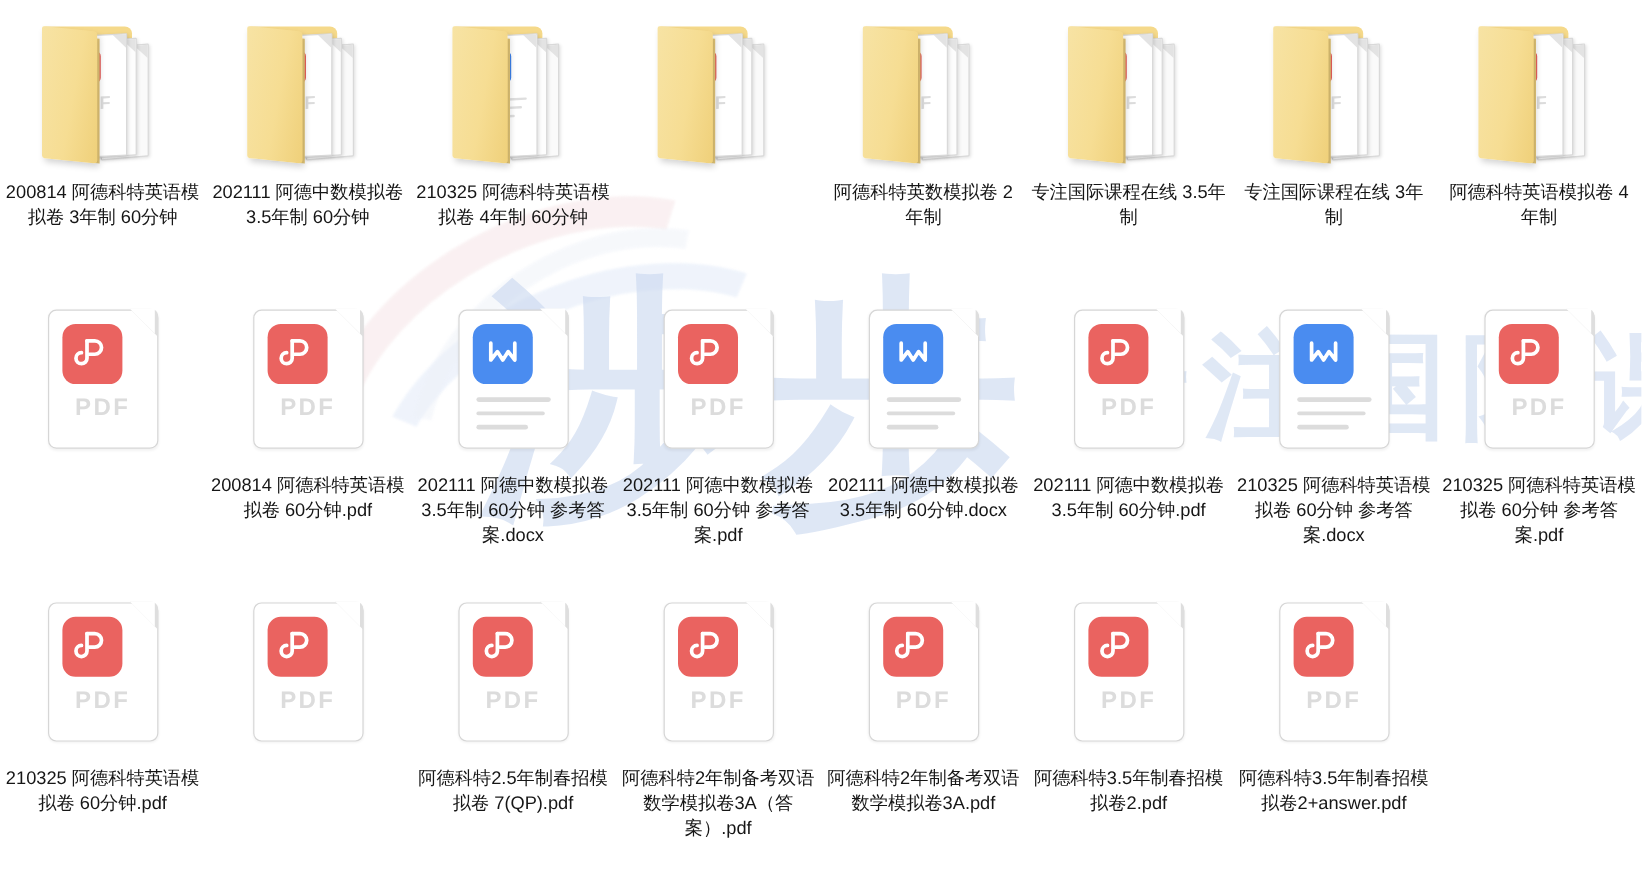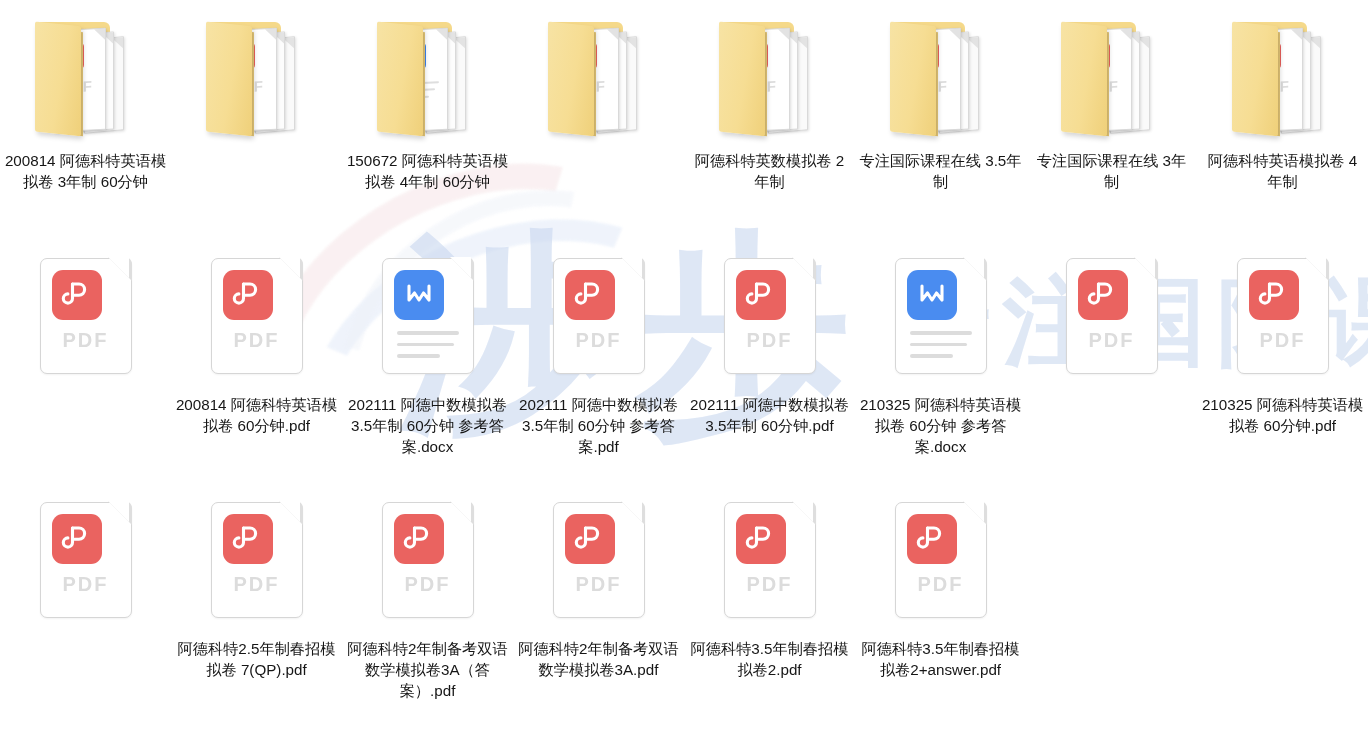--- a/index.html
+++ b/index.html
@@ -289,20 +289,21 @@
             </div>
             <div class="fi-sheet front">
               <span class="fi-corner"></span>
               <div class="fi-doc-badge pdf"></div>
               <div class="fi-pdftext">PDF</div>
             </div>
             <div class="fi-flap-edge"></div>
             <div class="fi-flap-front"></div>
           </div>
         </div>
+        <div class="item-label">202111 阿德中数模拟卷 3.5年制 60分钟</div>
       </div>
       <div class="cell">
         <div class="icon-box">
           <div class="folder-icon">
             <div class="fi-flap-back"></div>
             <div class="fi-sheet back">
               <span class="fi-corner"></span>
             </div>
             <div class="fi-sheet mid">
               <span class="fi-corner"></span>
@@ -313,21 +314,21 @@
               <div class="fi-lines">
                 <i></i>
                 <i></i>
                 <i></i>
               </div>
             </div>
             <div class="fi-flap-edge"></div>
             <div class="fi-flap-front"></div>
           </div>
         </div>
-        <div class="item-label">150672 阿德科特英语模拟卷 4年制 60分钟</div>
+        <div class="item-label">210325 阿德科特英语模拟卷 4年制 60分钟</div>
       </div>
       <div class="cell">
         <div class="icon-box">
           <div class="folder-icon">
             <div class="fi-flap-back"></div>
             <div class="fi-sheet back">
               <span class="fi-corner"></span>
             </div>
             <div class="fi-sheet mid">
               <span class="fi-corner"></span>
@@ -485,20 +486,38 @@
             </div>
             <div class="file-type-text">PDF</div>
           </div>
         </div>
         <div class="item-label">202111 阿德中数模拟卷 3.5年制 60分钟 参考答案.pdf</div>
       </div>
       <div class="cell">
         <div class="icon-box">
           <div class="file-icon">
             <span class="file-foldcorner"></span>
+            <div class="file-badge word">
+              <svg class="badge-glyph" viewBox="0 0 34 34" aria-hidden="true">
+                <path d="M7 8 L7 22 L12.5 15 L17 22 L21.5 15 L27 22 L27 8" fill="none" stroke="#ffffff" stroke-width="3.1" stroke-linejoin="round" stroke-linecap="round"></path>
+              </svg>
+            </div>
+            <div class="file-lines">
+              <i></i>
+              <i></i>
+              <i></i>
+            </div>
+          </div>
+        </div>
+        <div class="item-label">202111 阿德中数模拟卷 3.5年制 60分钟.docx</div>
+      </div>
+      <div class="cell">
+        <div class="icon-box">
+          <div class="file-icon">
+            <span class="file-foldcorner"></span>
             <div class="file-badge pdf">
               <svg class="badge-glyph" viewBox="0 0 34 34" aria-hidden="true">
                 <path d="M12.5 6 L12.5 20.5 A4.6 4.6 0 1 1 7.9 15.9" fill="none" stroke="#ffffff" stroke-width="3.1" stroke-linecap="round"></path>
                 <path d="M12.5 6 L19 6 A5.6 5.6 0 0 1 19 17.2 L14.5 17.2" fill="none" stroke="#ffffff" stroke-width="3.1" stroke-linecap="round" stroke-linejoin="round"></path>
               </svg>
             </div>
             <div class="file-type-text">PDF</div>
           </div>
         </div>
         <div class="item-label">202111 阿德中数模拟卷 3.5年制 60分钟.pdf</div>
@@ -527,20 +546,21 @@
             <span class="file-foldcorner"></span>
             <div class="file-badge pdf">
               <svg class="badge-glyph" viewBox="0 0 34 34" aria-hidden="true">
                 <path d="M12.5 6 L12.5 20.5 A4.6 4.6 0 1 1 7.9 15.9" fill="none" stroke="#ffffff" stroke-width="3.1" stroke-linecap="round"></path>
                 <path d="M12.5 6 L19 6 A5.6 5.6 0 0 1 19 17.2 L14.5 17.2" fill="none" stroke="#ffffff" stroke-width="3.1" stroke-linecap="round" stroke-linejoin="round"></path>
               </svg>
             </div>
             <div class="file-type-text">PDF</div>
           </div>
         </div>
+        <div class="item-label">210325 阿德科特英语模拟卷 60分钟 参考答案.pdf</div>
       </div>
       <div class="cell">
         <div class="icon-box">
           <div class="file-icon">
             <span class="file-foldcorner"></span>
             <div class="file-badge pdf">
               <svg class="badge-glyph" viewBox="0 0 34 34" aria-hidden="true">
                 <path d="M12.5 6 L12.5 20.5 A4.6 4.6 0 1 1 7.9 15.9" fill="none" stroke="#ffffff" stroke-width="3.1" stroke-linecap="round"></path>
                 <path d="M12.5 6 L19 6 A5.6 5.6 0 0 1 19 17.2 L14.5 17.2" fill="none" stroke="#ffffff" stroke-width="3.1" stroke-linecap="round" stroke-linejoin="round"></path>
               </svg>

